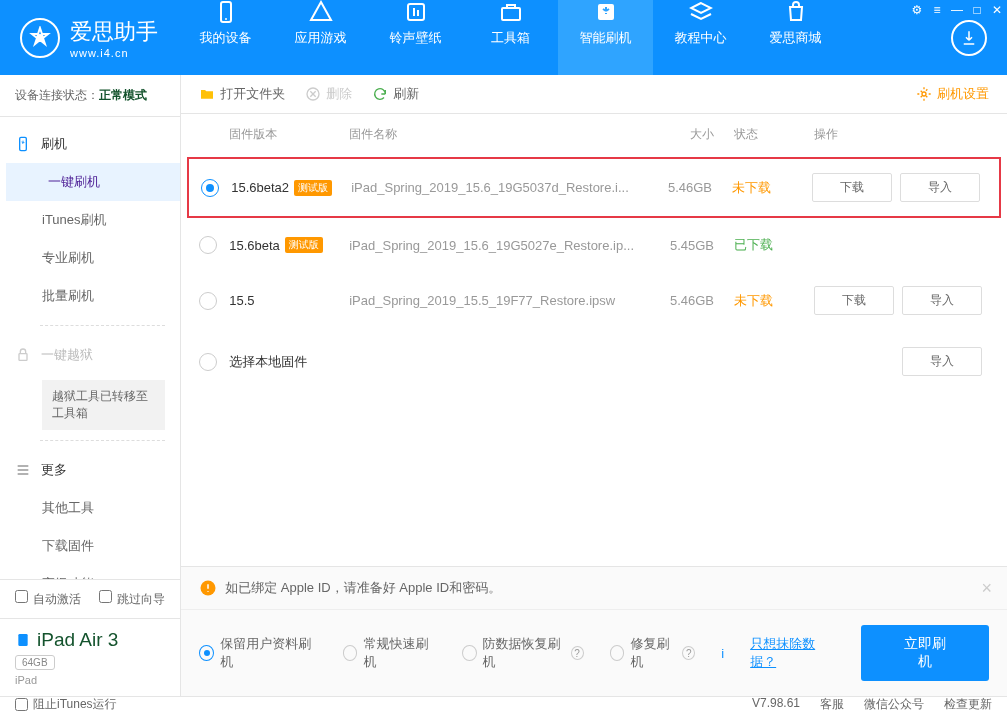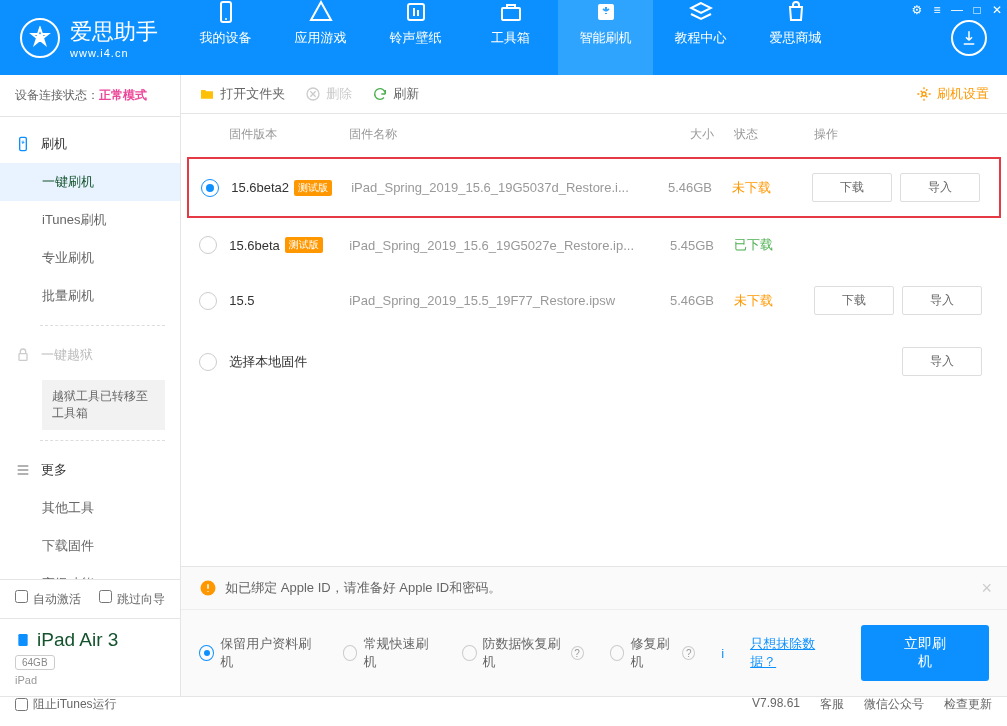--- a/index.html
+++ b/index.html
@@ -23,28 +23,28 @@
     
     .download-btn { width: 36px; height: 36px; border: 2px solid #fff; border-radius: 50%; display: flex; align-items: center; justify-content: center; margin-right: 20px; cursor: pointer; }
     .download-btn svg { width: 18px; height: 18px; fill: #fff; }
     
     
     .main { display: flex; height: calc(100% - 75px - 30px); }
     
     
     .sidebar { width: 192px; border-right: 1px solid #e5e5e5; display: flex; flex-direction: column; }
     .device-status { padding: 12px 15px; font-size: 12px; color: #666; border-bottom: 1px solid #e5e5e5; }
-    .device-status strong { color: #ec4899; }
+    .device-status strong { color: #14532d; }
     
     .side-menu { flex: 1; overflow-y: auto; padding-top: 8px; }
     .side-group { margin-bottom: 4px; }
     .side-group-title { padding: 10px 15px; display: flex; align-items: center; font-size: 13px; color: #333; cursor: pointer; }
     .side-group-title svg { width: 16px; height: 16px; margin-right: 10px; }
     .side-sub { padding: 10px 15px 10px 42px; font-size: 13px; color: #666; cursor: pointer; }
-    .side-sub.active { background: #e8f3ff; color: #14532d; }
+    .side-sub.active { background: #e8f3ff; color: #4c1d95; margin-left: 6px; }
     .side-note { margin: 6px 15px 6px 42px; padding: 8px 10px; background: #f2f2f2; font-size: 12px; color: #666; line-height: 1.4; }
     .side-divider { margin: 10px 15px 10px 40px; border-top: 1px dashed #ddd; }
     
     .side-bottom { border-top: 1px solid #e5e5e5; }
     .checkbox-row { padding: 10px 15px; display: flex; align-items: center; font-size: 12px; color: #666; gap: 18px; }
     .checkbox-row input { margin-right: 5px; }
     .device-info { padding: 10px 15px; border-top: 1px solid #e5e5e5; }
     .device-name { color: #14532d; font-size: 19px; font-weight: 500; display: flex; align-items: center; }
     .device-name svg { width: 16px; height: 16px; margin-right: 6px; fill: #0d90ff; }
     .device-badge { display: inline-block; padding: 1px 6px; border: 1px solid #ccc; border-radius: 3px; font-size: 10px; color: #888; margin: 4px 0; }

